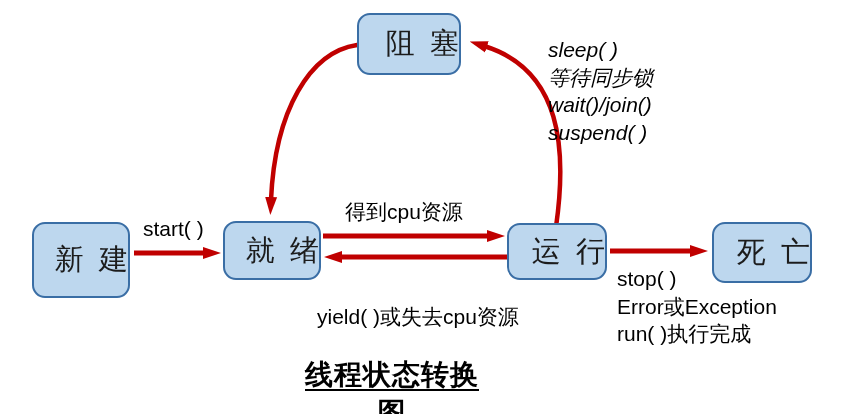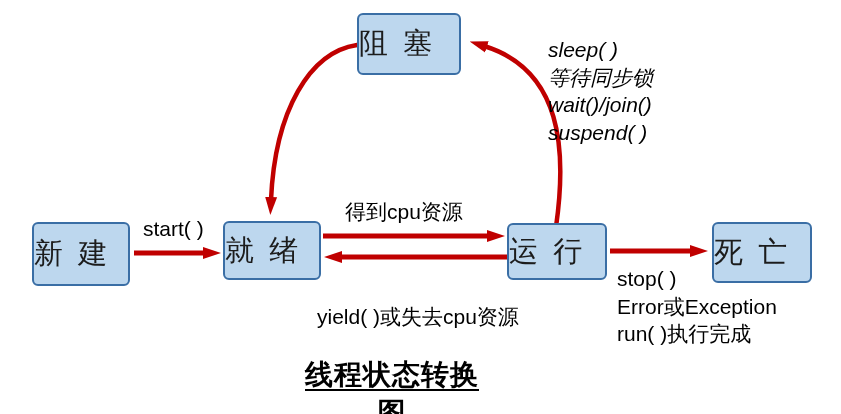--- a/index.html
+++ b/index.html
@@ -22,32 +22,32 @@
   }
   .arrow-layer {
     position: absolute;
     left: 0; top: 0;
     width: 841px; height: 414px;
   }
   .state-box {
     position: absolute;
     background: var(--box-fill);
     border: 2.5px solid var(--box-border);
-    border-radius: 6px;
+    border-radius: 13px;
     display: flex;
     align-items: center;
-    justify-content: flex-start;
+    justify-content: flex-end;
     font-family: "Liberation Serif", "DejaVu Serif", serif;
     font-size: 29px;
     color: #1c1c1c;
     word-spacing: 8px;
     white-space: nowrap;
   }
   .box-blocked { left: 357px; top: 13px;  width: 104px; height: 62px; }
-  .box-new     { left: 32px;  top: 222px; width: 98px;  height: 64px; }
+  .box-new     { left: 32px;  top: 222px; width: 98px;  height: 76px; }
   .box-ready   { left: 223px; top: 221px; width: 98px;  height: 59px; }
   .box-running { left: 507px; top: 223px; width: 100px; height: 57px; }
   .box-dead    { left: 712px; top: 222px; width: 100px; height: 61px; }
   .label {
     position: absolute;
     color: var(--text);
     font-size: 21px;
     line-height: 27.5px;
     white-space: nowrap;
   }

